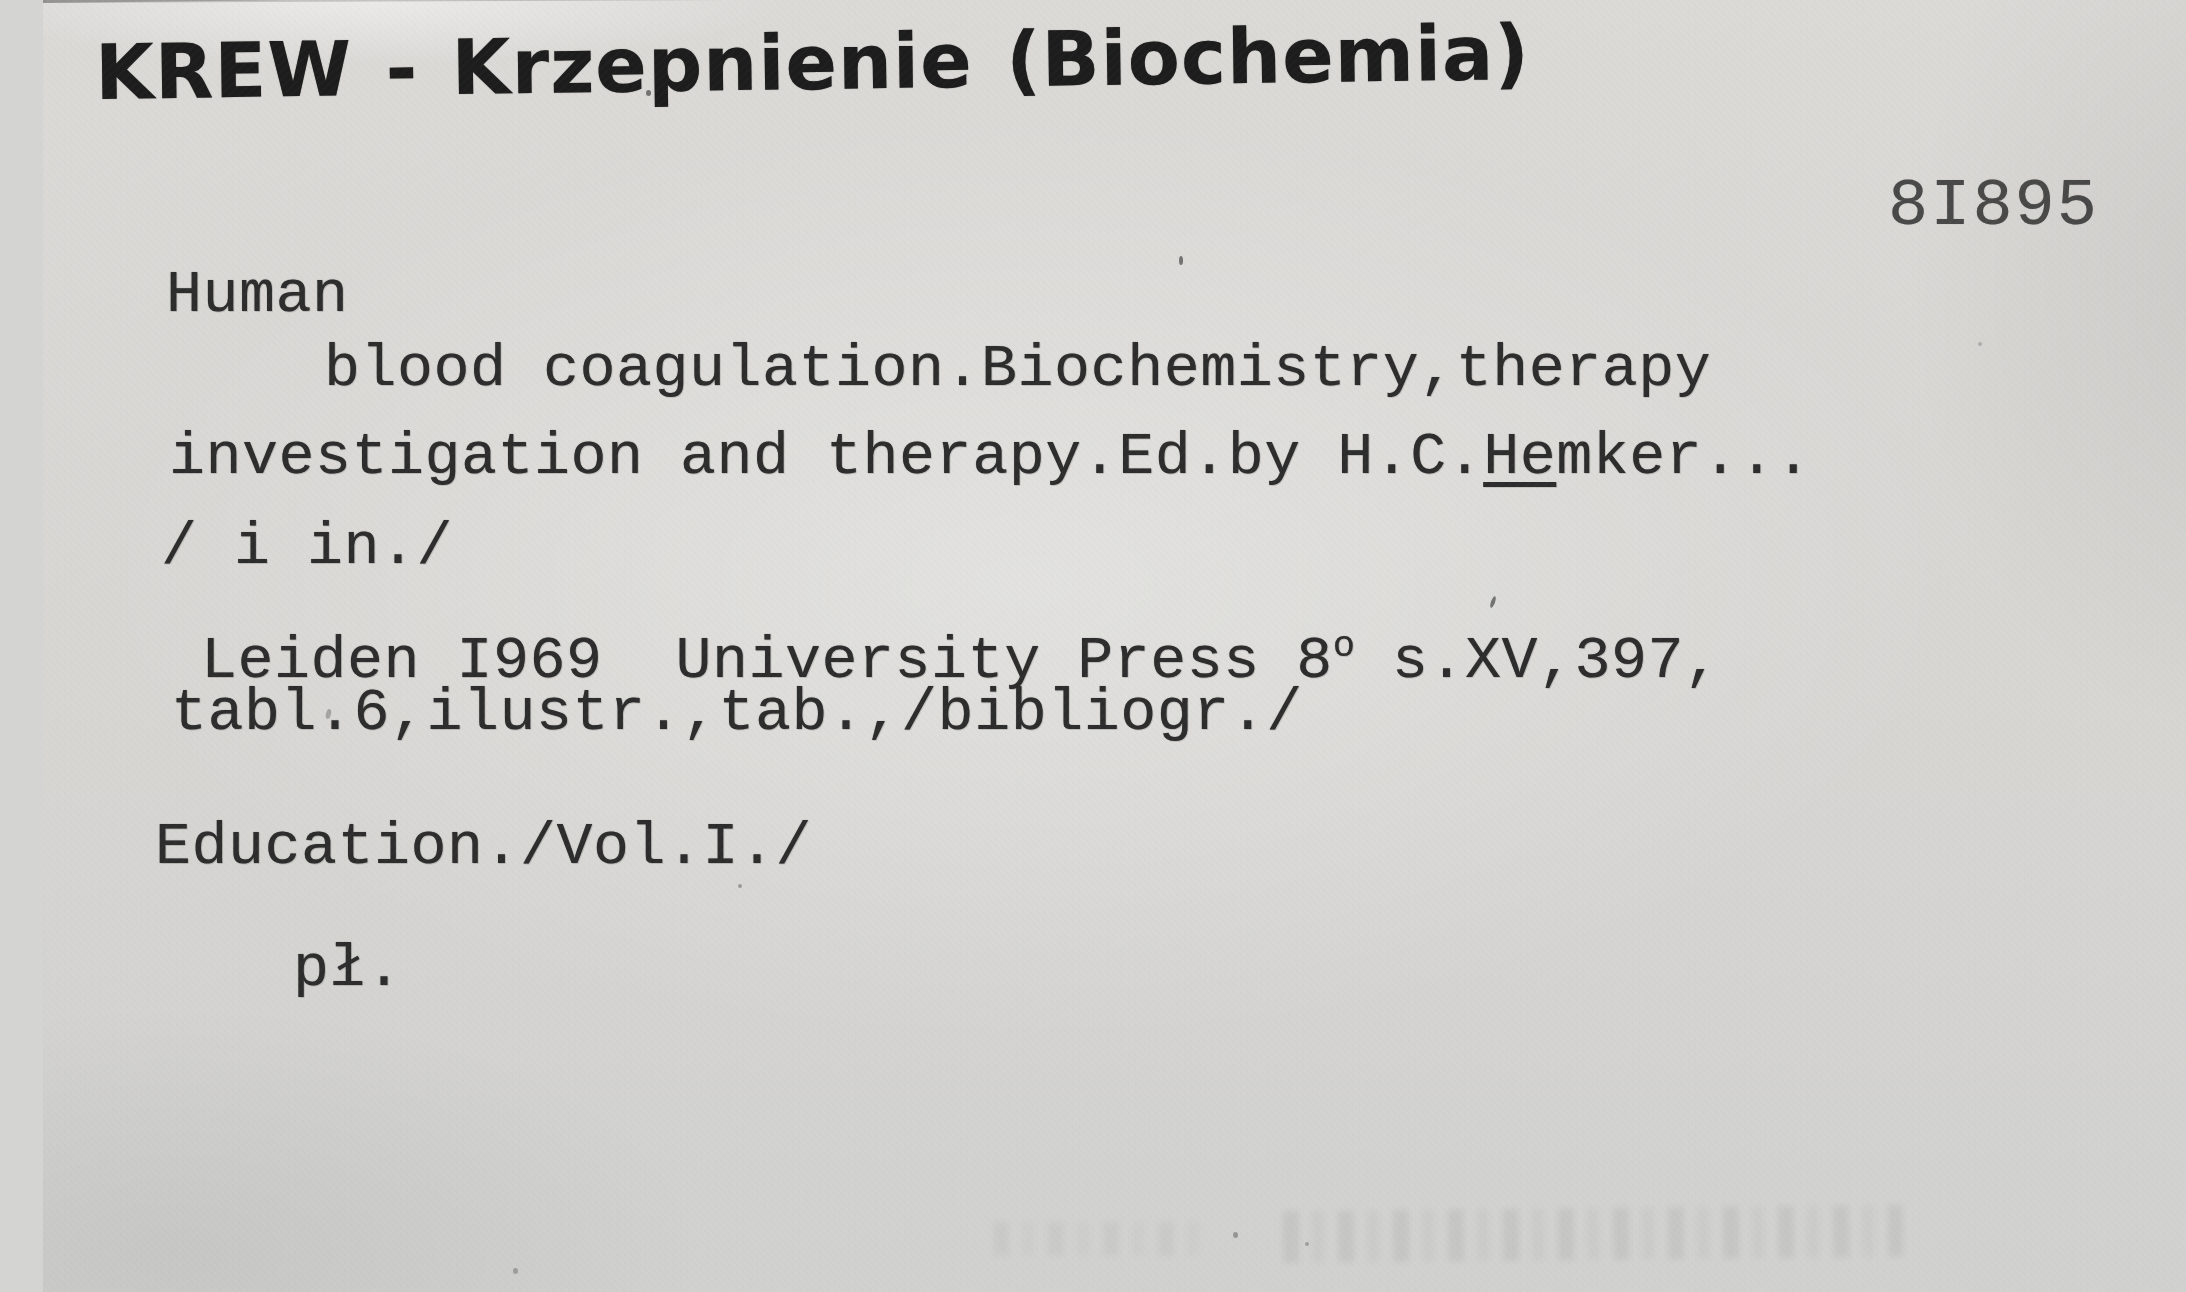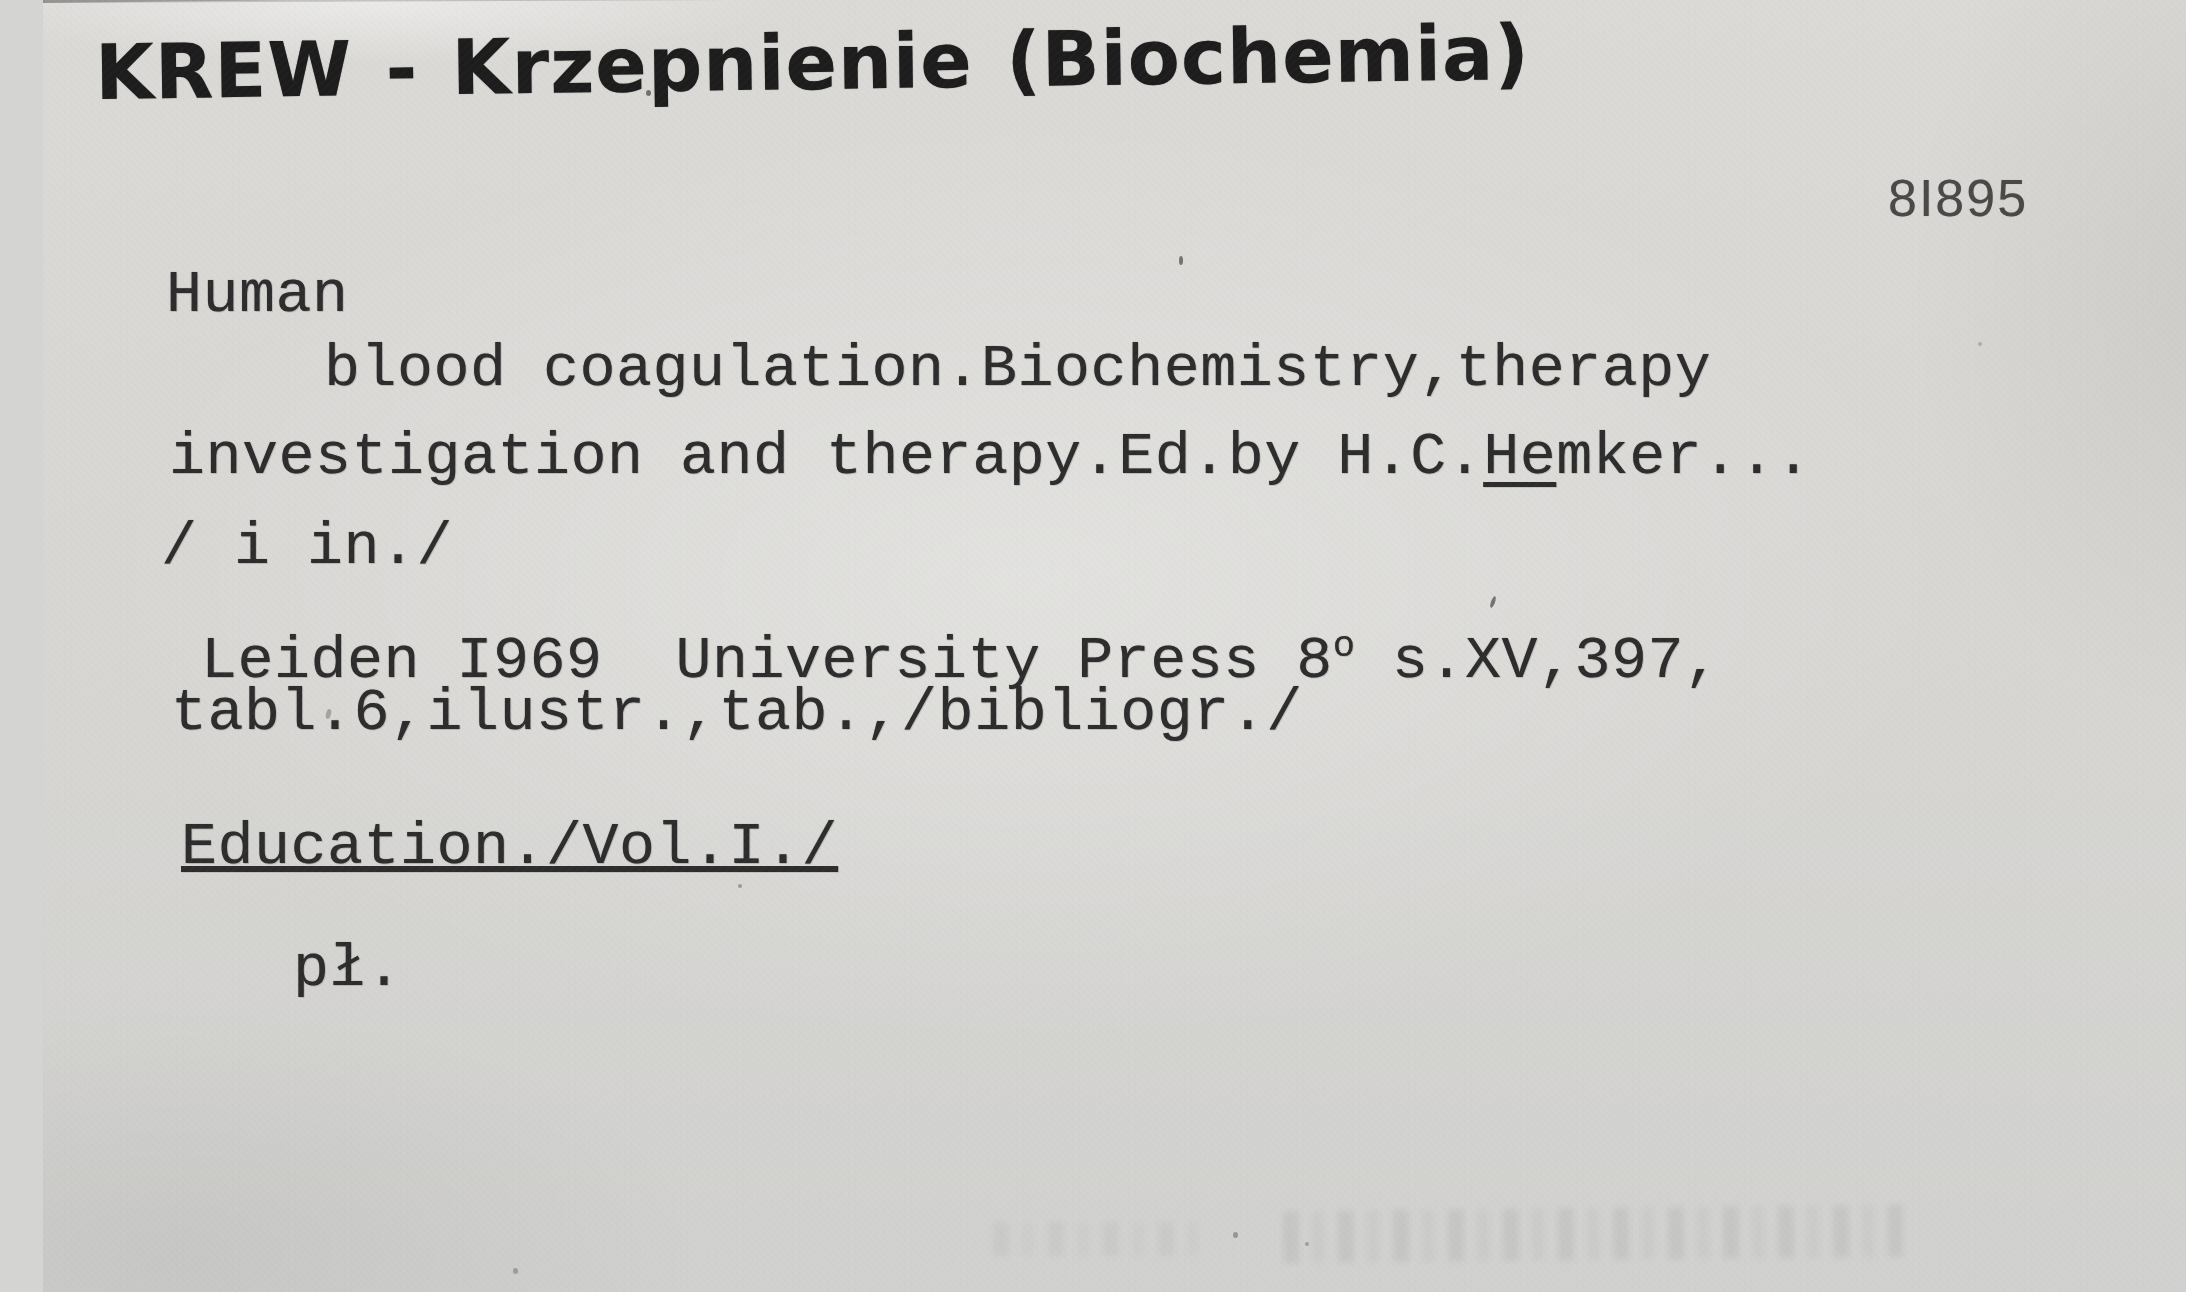--- a/index.html
+++ b/index.html
@@ -37,38 +37,38 @@
   }
   .heading{
     position:absolute;left:52px;top:18px;
     font-family:"DejaVu Sans",sans-serif;font-weight:700;font-size:76px;
     color:#1d1d1d;letter-spacing:1px;word-spacing:6px;
     transform:rotate(-0.8deg);white-space:pre;
     text-shadow:0 0 1px rgba(20,20,20,.5);
   }
   .catalog-number{
     position:absolute;left:1845px;top:168px;
-    font-family:Liberation Sans, sans-serif;
-    font-size:52px;font-weight:400;color:#3a3a3a;letter-spacing:2px;
+    font-family:Liberation Mono, monospace;
+    font-size:67px;font-weight:400;color:#3a3a3a;letter-spacing:2px;
     text-shadow:0 0 1px rgba(50,50,50,.45);opacity:.9;white-space:pre;
   }
   .typed{
     position:absolute;white-space:pre;
     font-family:"Liberation Mono","DejaVu Sans Mono",monospace;
     font-size:60px;line-height:66px;color:#2d2d2d;letter-spacing:.5px;
     text-shadow:0 0 1px rgba(35,35,35,.55), 1px 1px 0 rgba(35,35,35,.12);
   }
   .l-human       {left:123px; top:262px;text-align:right;}
   .l-blood       {left:281px; top:336px;}
   .l-invest      {left:126px; top:424px;}
   .l-iin         {left:118px; top:514px;}
   .l-leiden      {left:158px; top:628px;}
   .l-tabl        {left:128px; top:680px;}
   .l-boerhaave   {left:163px; top:746px;}
-  .l-education   {left:138px; top:814px;text-decoration:underline;}
+  .l-education   {left:112px; top:814px;}
   .l-price       {left:250px; top:936px;}
   .u-seg{
     text-decoration:underline;
     text-decoration-thickness:5px;
     text-underline-offset:9px;
   }
   .sup-seg{vertical-align:super;font-size:0.62em;line-height:0;}
   
   .ghost{
     position:absolute;pointer-events:none;filter:blur(3px);opacity:.45;

